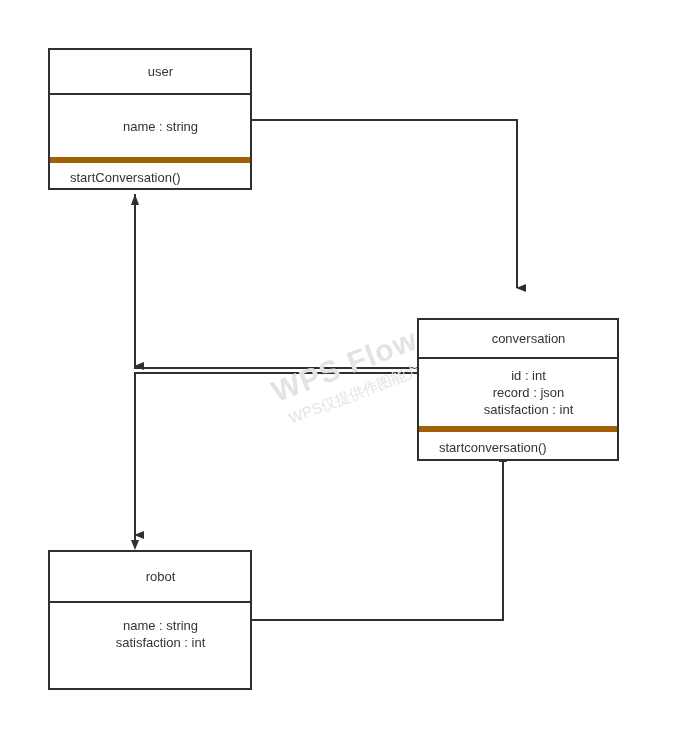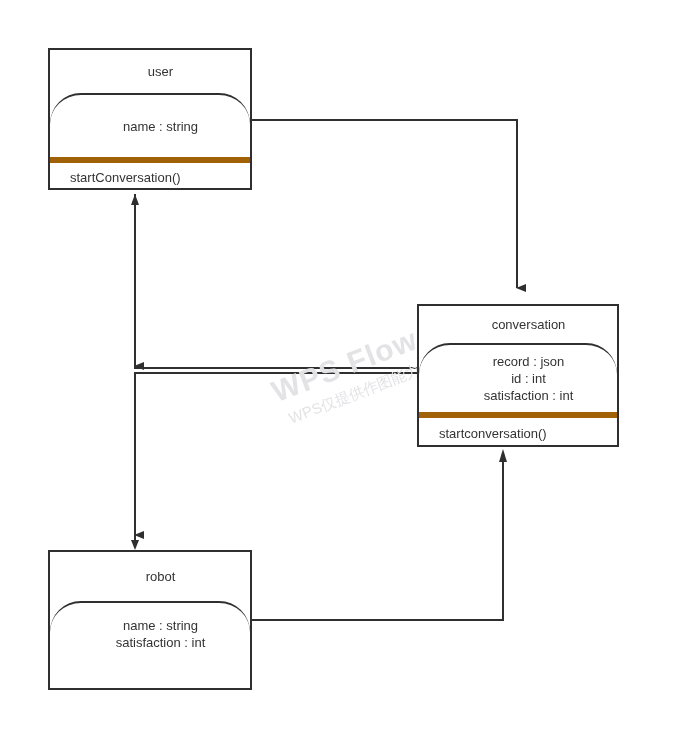--- a/index.html
+++ b/index.html
@@ -38,21 +38,20 @@
     padding-left: 21px;
   }
   .compartment-name {
     justify-content: center;
     text-align: center;
   }
   .compartment-attrs {
     justify-content: center;
     text-align: center;
     border-top: 2px solid #2f2f2f;
-    border-radius: 31px;
   }
   .compartment-ops {
     justify-content: flex-start;
     text-align: left;
     padding-left: 20px;
     border-top: 6px solid #a16207;
   }
   .attr-line {
     display: block;
     white-space: pre;
@@ -61,21 +60,21 @@
     width: 100%;
     text-align: center;
   }
 
   
   #class-user        { left: 48px;  top: 48px;  width: 204px; height: 142px; }
   #class-user .c-name  { height: 43px; }
   #class-user .c-attrs { height: 64px; }
   #class-user .c-ops   { height: 35px; }
 
-  #class-conversation { left: 417px; top: 304px; width: 202px; height: 143px; }
+  #class-conversation { left: 417px; top: 318px; width: 202px; height: 143px; }
   #class-conversation .c-name  { height: 37px; }
   #class-conversation .c-attrs { height: 69px; }
   #class-conversation .c-ops   { height: 37px; }
 
   #class-robot       { left: 48px;  top: 550px; width: 204px; height: 140px; }
   #class-robot .c-name  { height: 49px; }
   #class-robot .c-attrs { height: 64px; }
   #class-robot .c-ops   { height: 38px; }
 
   
@@ -159,22 +158,22 @@
   </div>
   <div class="uml-compartment compartment-ops c-ops">
     <span class="attr-line">startConversation()</span>
   </div>
 </div>
 
 <div class="uml-class" id="class-conversation">
   <div class="uml-compartment compartment-name c-name">conversation</div>
   <div class="uml-compartment compartment-attrs c-attrs">
     <div class="attrs-stack">
+      <span class="attr-line">id : int</span>
       <span class="attr-line">record : json</span>
-      <span class="attr-line">id : int</span>
       <span class="attr-line">satisfaction : int</span>
     </div>
   </div>
   <div class="uml-compartment compartment-ops c-ops">
     <span class="attr-line">startconversation()</span>
   </div>
 </div>
 
 <div class="uml-class" id="class-robot">
   <div class="uml-compartment compartment-name c-name">robot</div>

